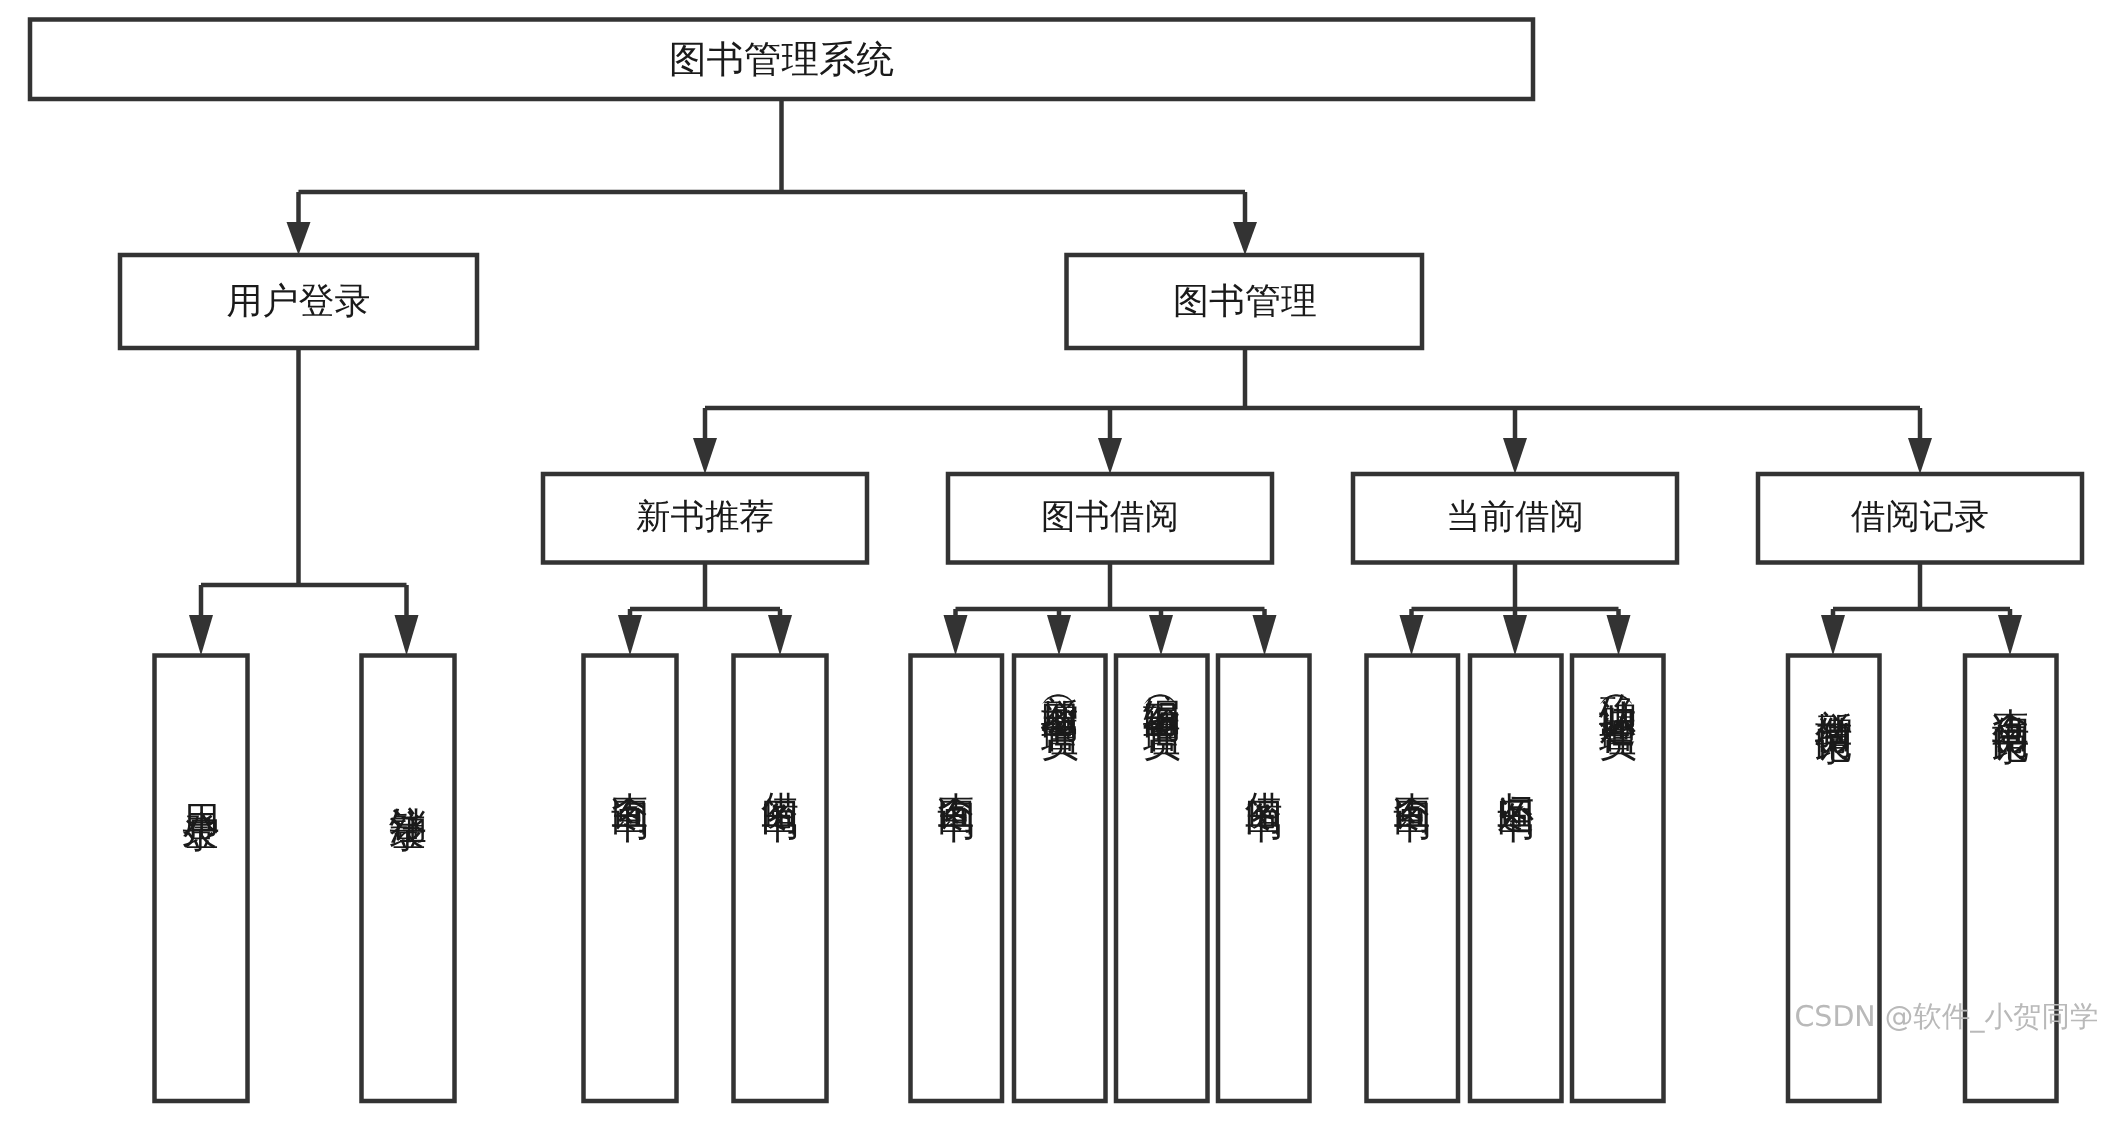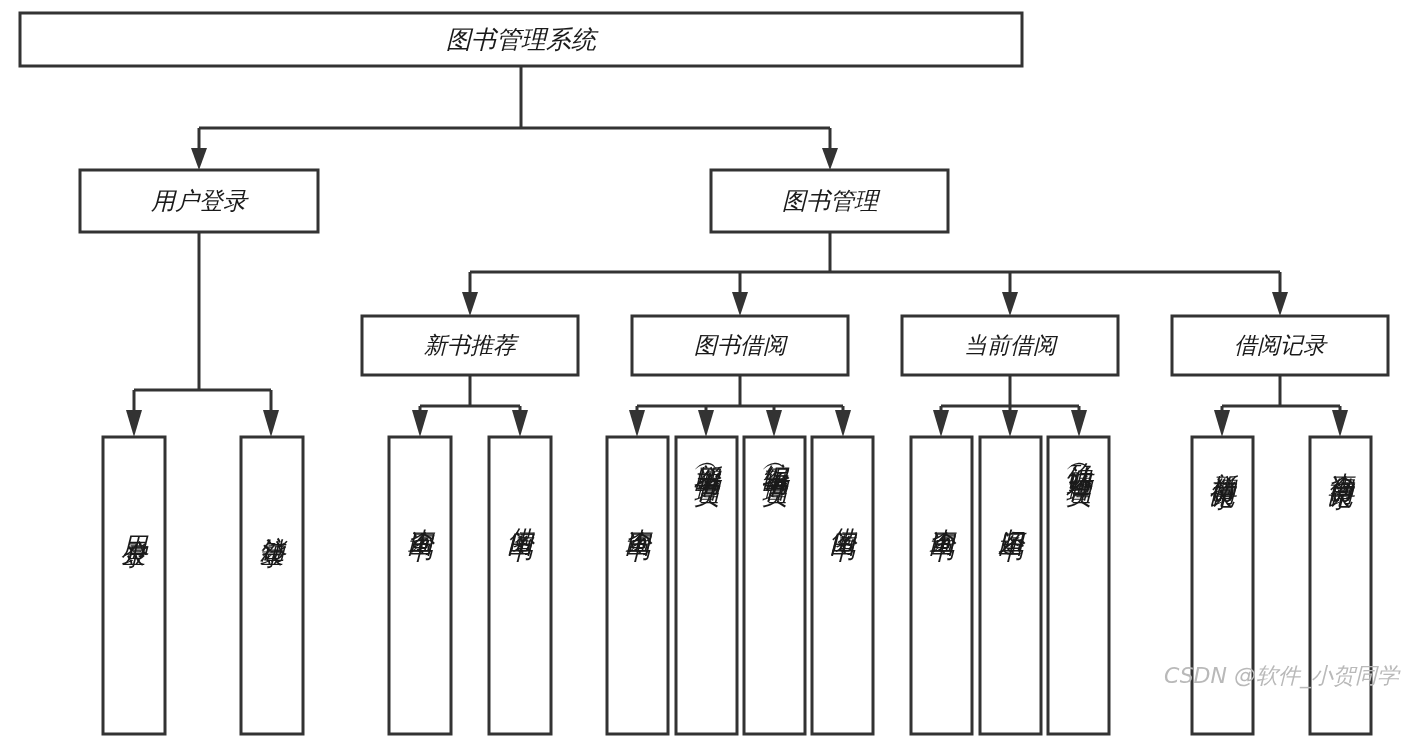--- a/index.html
+++ b/index.html
@@ -13,21 +13,20 @@
     font-family: "DejaVu Sans", "Liberation Sans", sans-serif;
     overflow: hidden;
     position: relative;
   }
   #diagram-root {
     position: absolute;
     left: 0;
     top: 0;
     width: 1405px;
     height: 695px;
-    font-style: italic;
   }
   svg.flow {
     display: block;
     width: 1405px;
     height: 747px;
   }
   .node-rect {
     fill: #ffffff;
     stroke: #333333;
     stroke-width: 3;
@@ -65,21 +64,21 @@
   }
   .arrow-head {
     fill: #333333;
     stroke: none;
   }
   #watermark {
     position: absolute;
     right: 6px;
     bottom: 4px;
     font-family: "DejaVu Sans", "Liberation Sans", sans-serif;
-    font-size: 22px;
+    font-size: 19px;
     color: #b9b9b9;
     white-space: nowrap;
     pointer-events: none;
   }
 </style>
 </head>
 <body>
 
 <div id="diagram-root">
 

